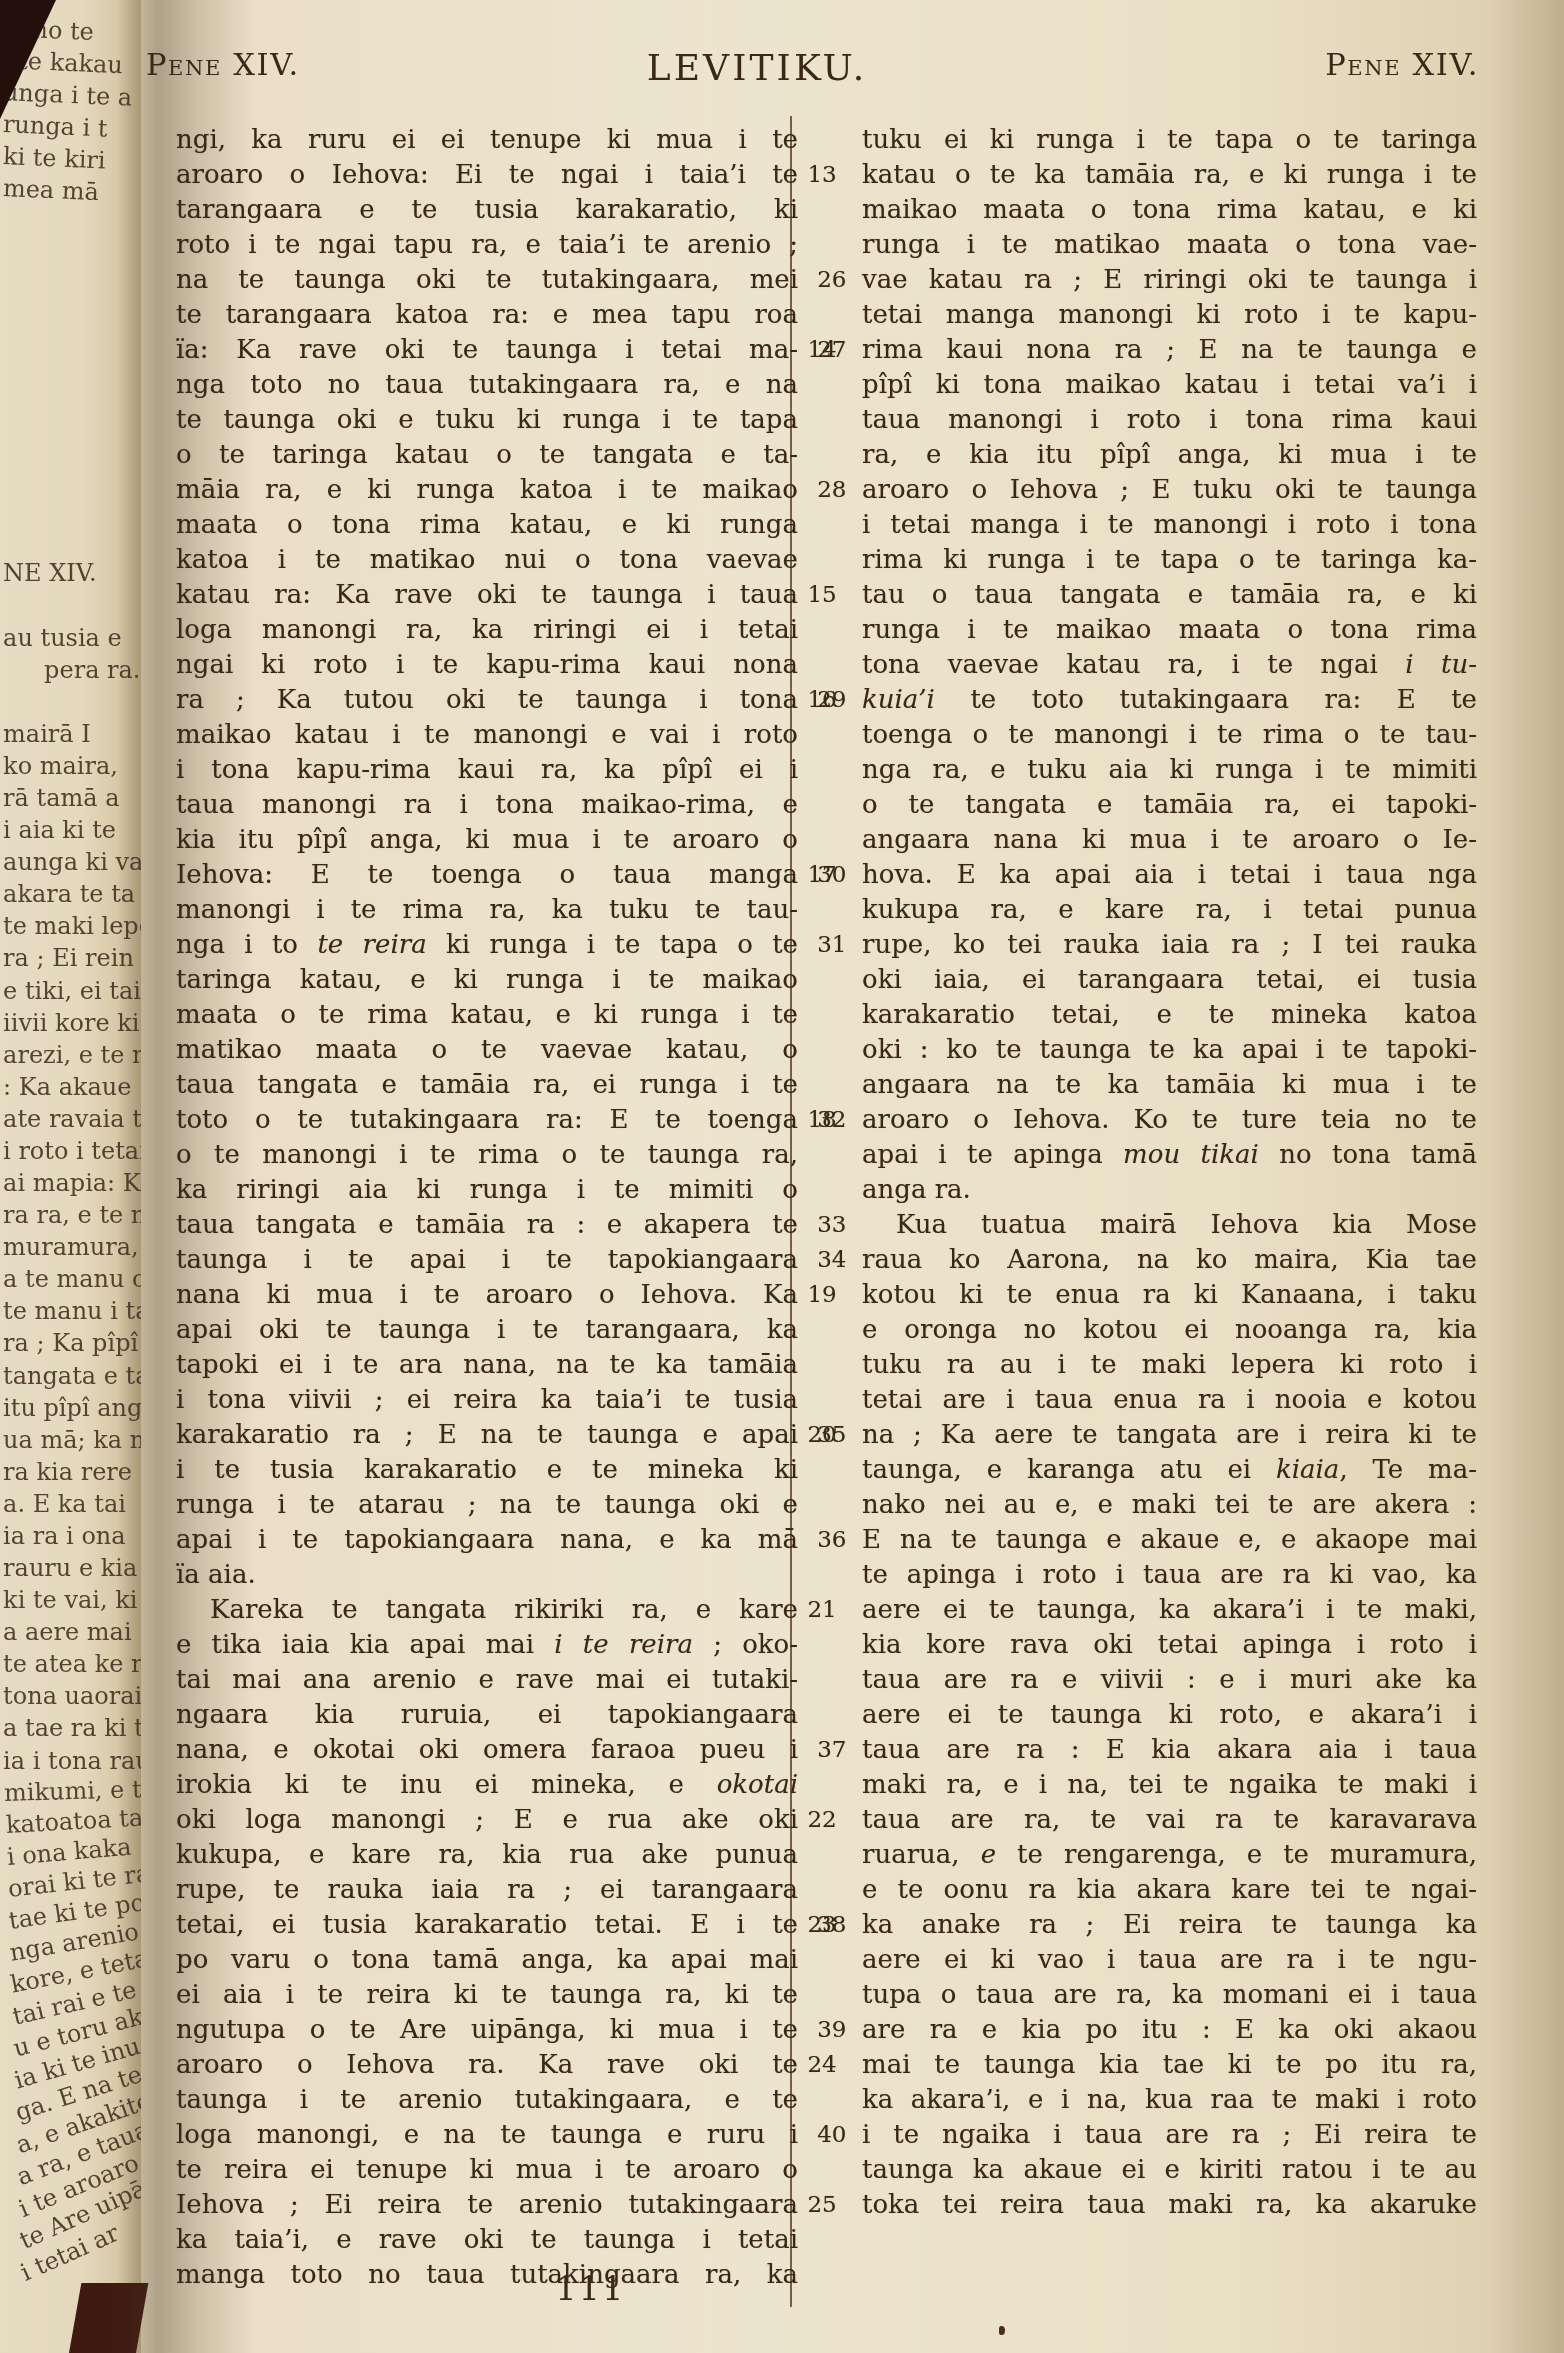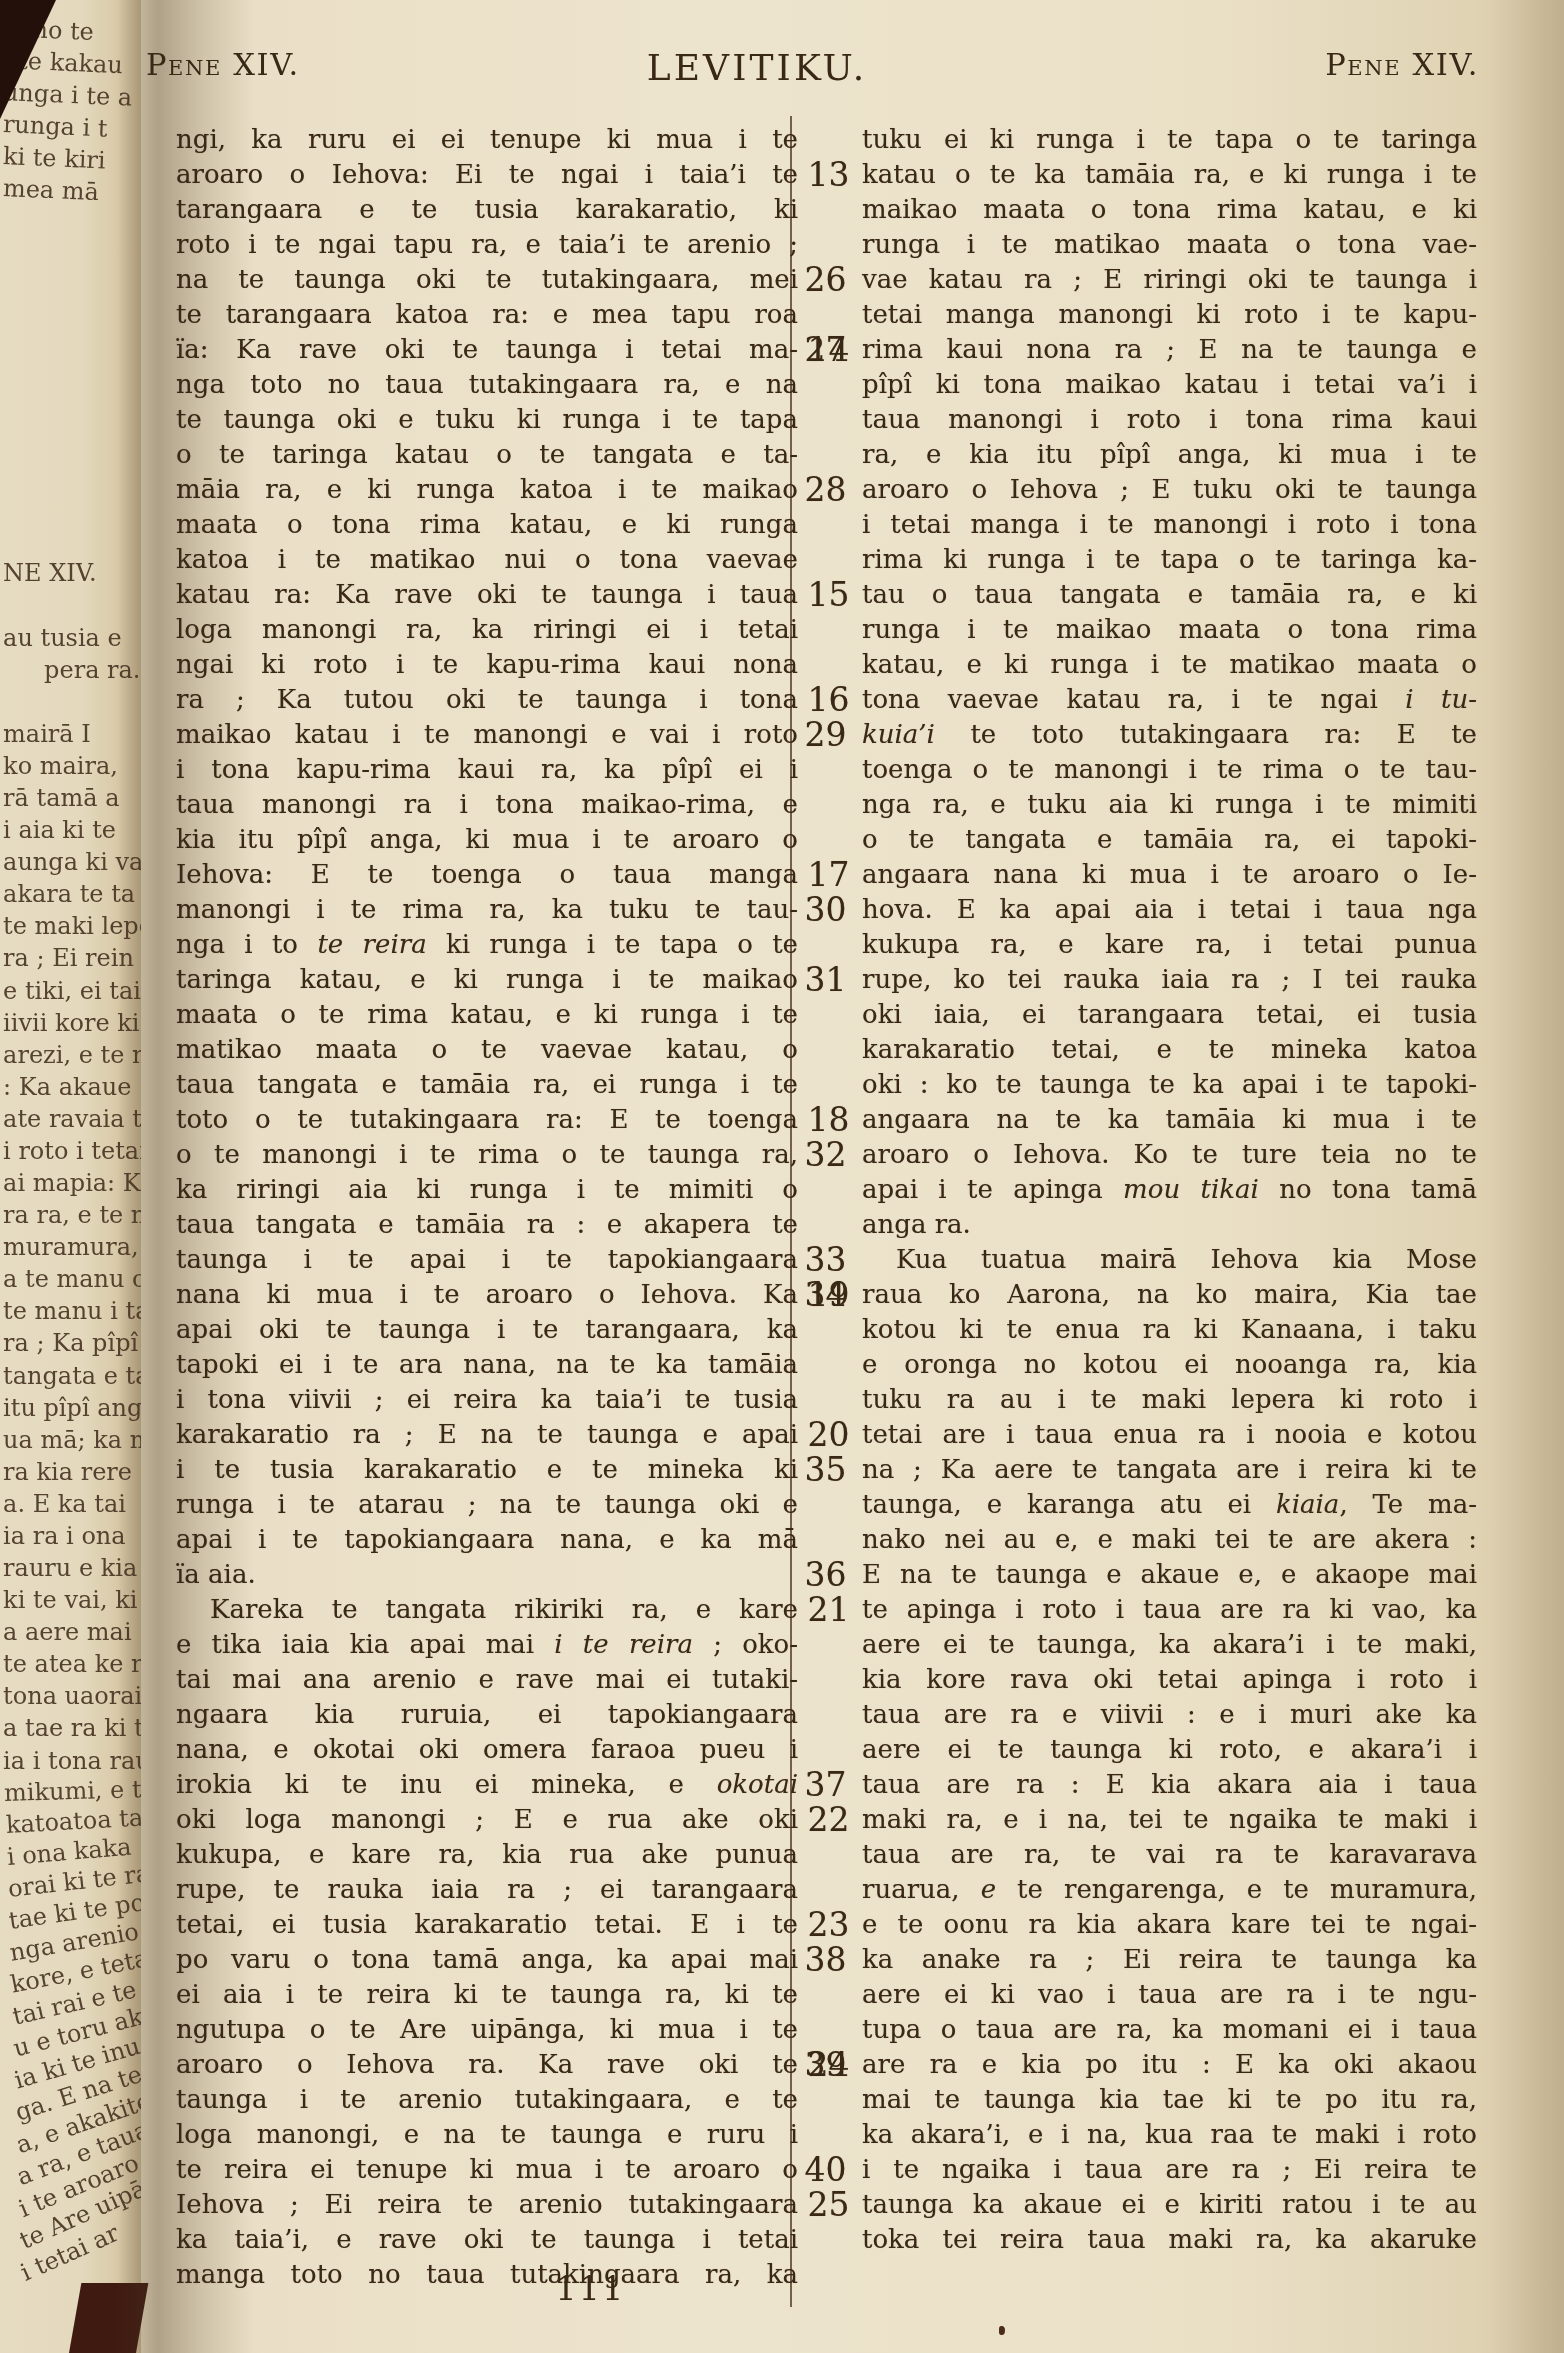--- a/index.html
+++ b/index.html
@@ -20,21 +20,21 @@
   #hdrL{left:146px;}
   #hdrC{left:0;width:1514px;text-align:center;font-variant:normal;font-size:36px;letter-spacing:3.1px;}
   #hdrR{left:1218px;width:261px;text-align:right;}
   .col{position:absolute;top:122px;}
   #colL{left:135px;width:622px;margin-left:41px;}
   #colR{left:862px;width:615px;}
   .tline{position:relative;height:35px;line-height:35px;font-size:26px;
     text-align:justify;text-align-last:justify;text-shadow:0 0 0.8px rgba(59,42,24,.35);}
   .tline.end{text-align-last:left;}
   .tline.ind{text-indent:34px;}
-  .vnum{position:absolute;top:0;font-size:33px;text-indent:0;}
+  .vnum{position:absolute;top:0;font-size:23px;text-indent:0;}
   .vnum.L{left:calc(100% + 9.4px);}
   .vnum.R{right:calc(100% + 15.6px);}
   .divider{position:absolute;left:790px;top:116px;width:2px;height:2191px;background:rgba(84,58,36,.78);}
   .pagenum{position:absolute;left:426px;top:2269px;width:329px;text-align:center;font-size:33px;letter-spacing:2.3px;}
   .speck{position:absolute;background:#4a2c18;border-radius:50%;}
 </style>
 </head>
 <body>
 
 <div class="photo">
@@ -184,21 +184,20 @@
       <div class="tline">tetai manga manongi ki roto i te kapu-</div>
       <div class="tline">rima kaui nona ra ; E na te taunga e<span class="vnum R">27</span></div>
       <div class="tline">pîpî ki tona maikao katau i tetai va’i i</div>
       <div class="tline">taua manongi i roto i tona rima kaui</div>
       <div class="tline">ra, e kia itu pîpî anga, ki mua i te</div>
       <div class="tline">aroaro o Iehova ; E tuku oki te taunga<span class="vnum R">28</span></div>
       <div class="tline">i tetai manga i te manongi i roto i tona</div>
       <div class="tline">rima ki runga i te tapa o te taringa ka-</div>
       <div class="tline">tau o taua tangata e tamāia ra, e ki</div>
       <div class="tline">runga i te maikao maata o tona rima</div>
-      <div class="tline">katau, e ki runga i te matikao maata o</div>
       <div class="tline">tona vaevae katau ra, i te ngai <i>i tu-</i></div>
       <div class="tline"><i>kuia’i</i> te toto tutakingaara ra: E te<span class="vnum R">29</span></div>
       <div class="tline">toenga o te manongi i te rima o te tau-</div>
       <div class="tline">nga ra, e tuku aia ki runga i te mimiti</div>
       <div class="tline">o te tangata e tamāia ra, ei tapoki-</div>
       <div class="tline">angaara nana ki mua i te aroaro o Ie-</div>
       <div class="tline">hova.  E ka apai aia i tetai i taua nga<span class="vnum R">30</span></div>
       <div class="tline">kukupa ra, e kare ra, i tetai punua</div>
       <div class="tline">rupe, ko tei rauka iaia ra ; I tei rauka<span class="vnum R">31</span></div>
       <div class="tline">oki iaia, ei tarangaara tetai, ei tusia</div>

